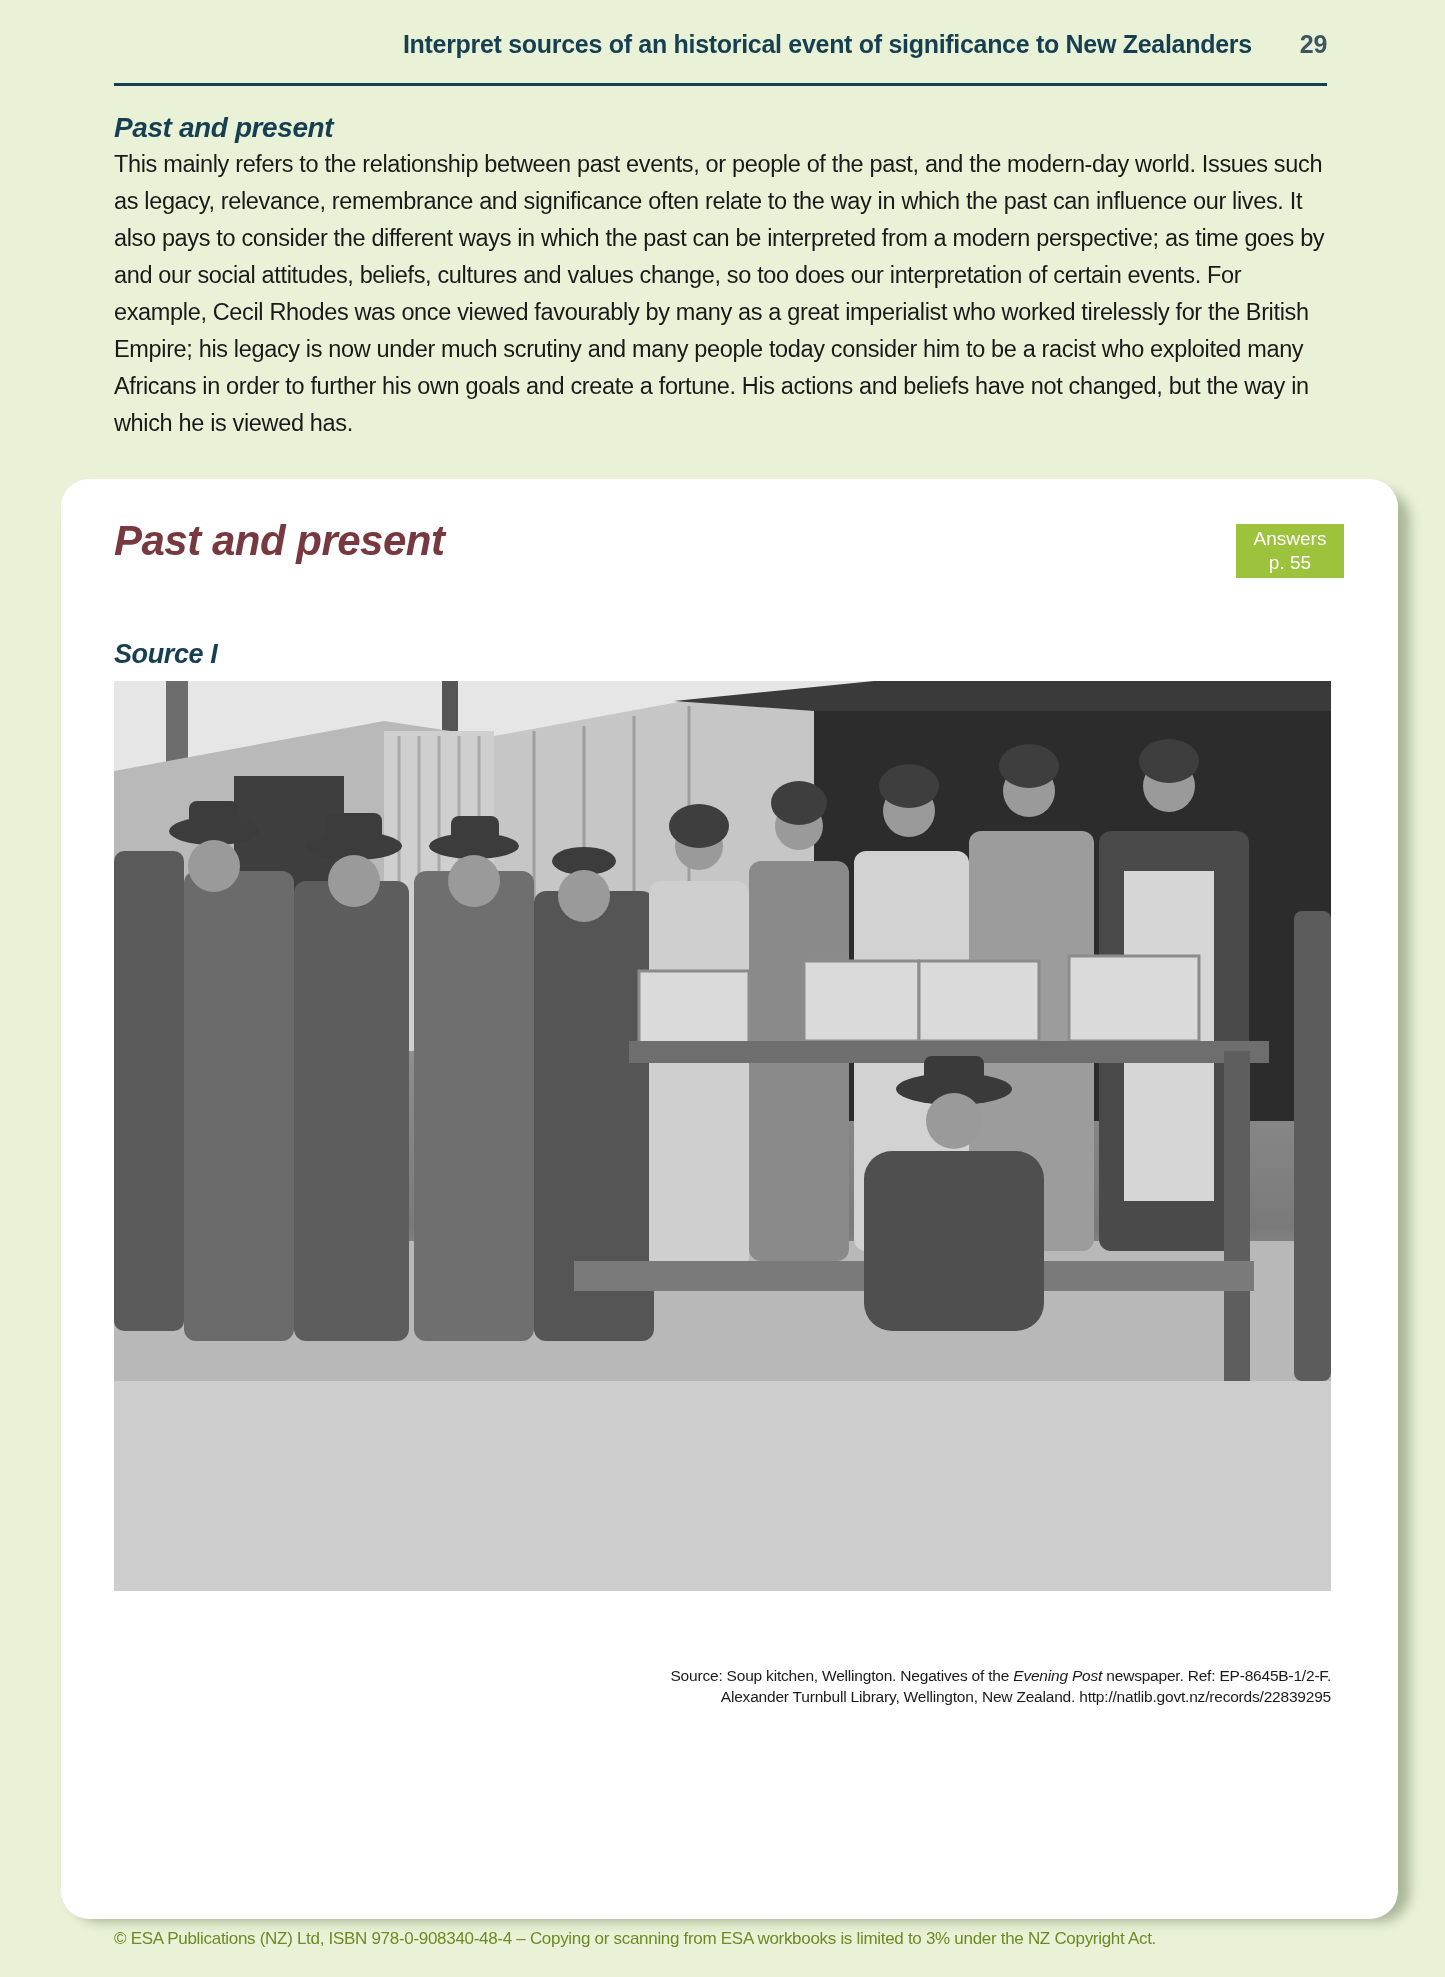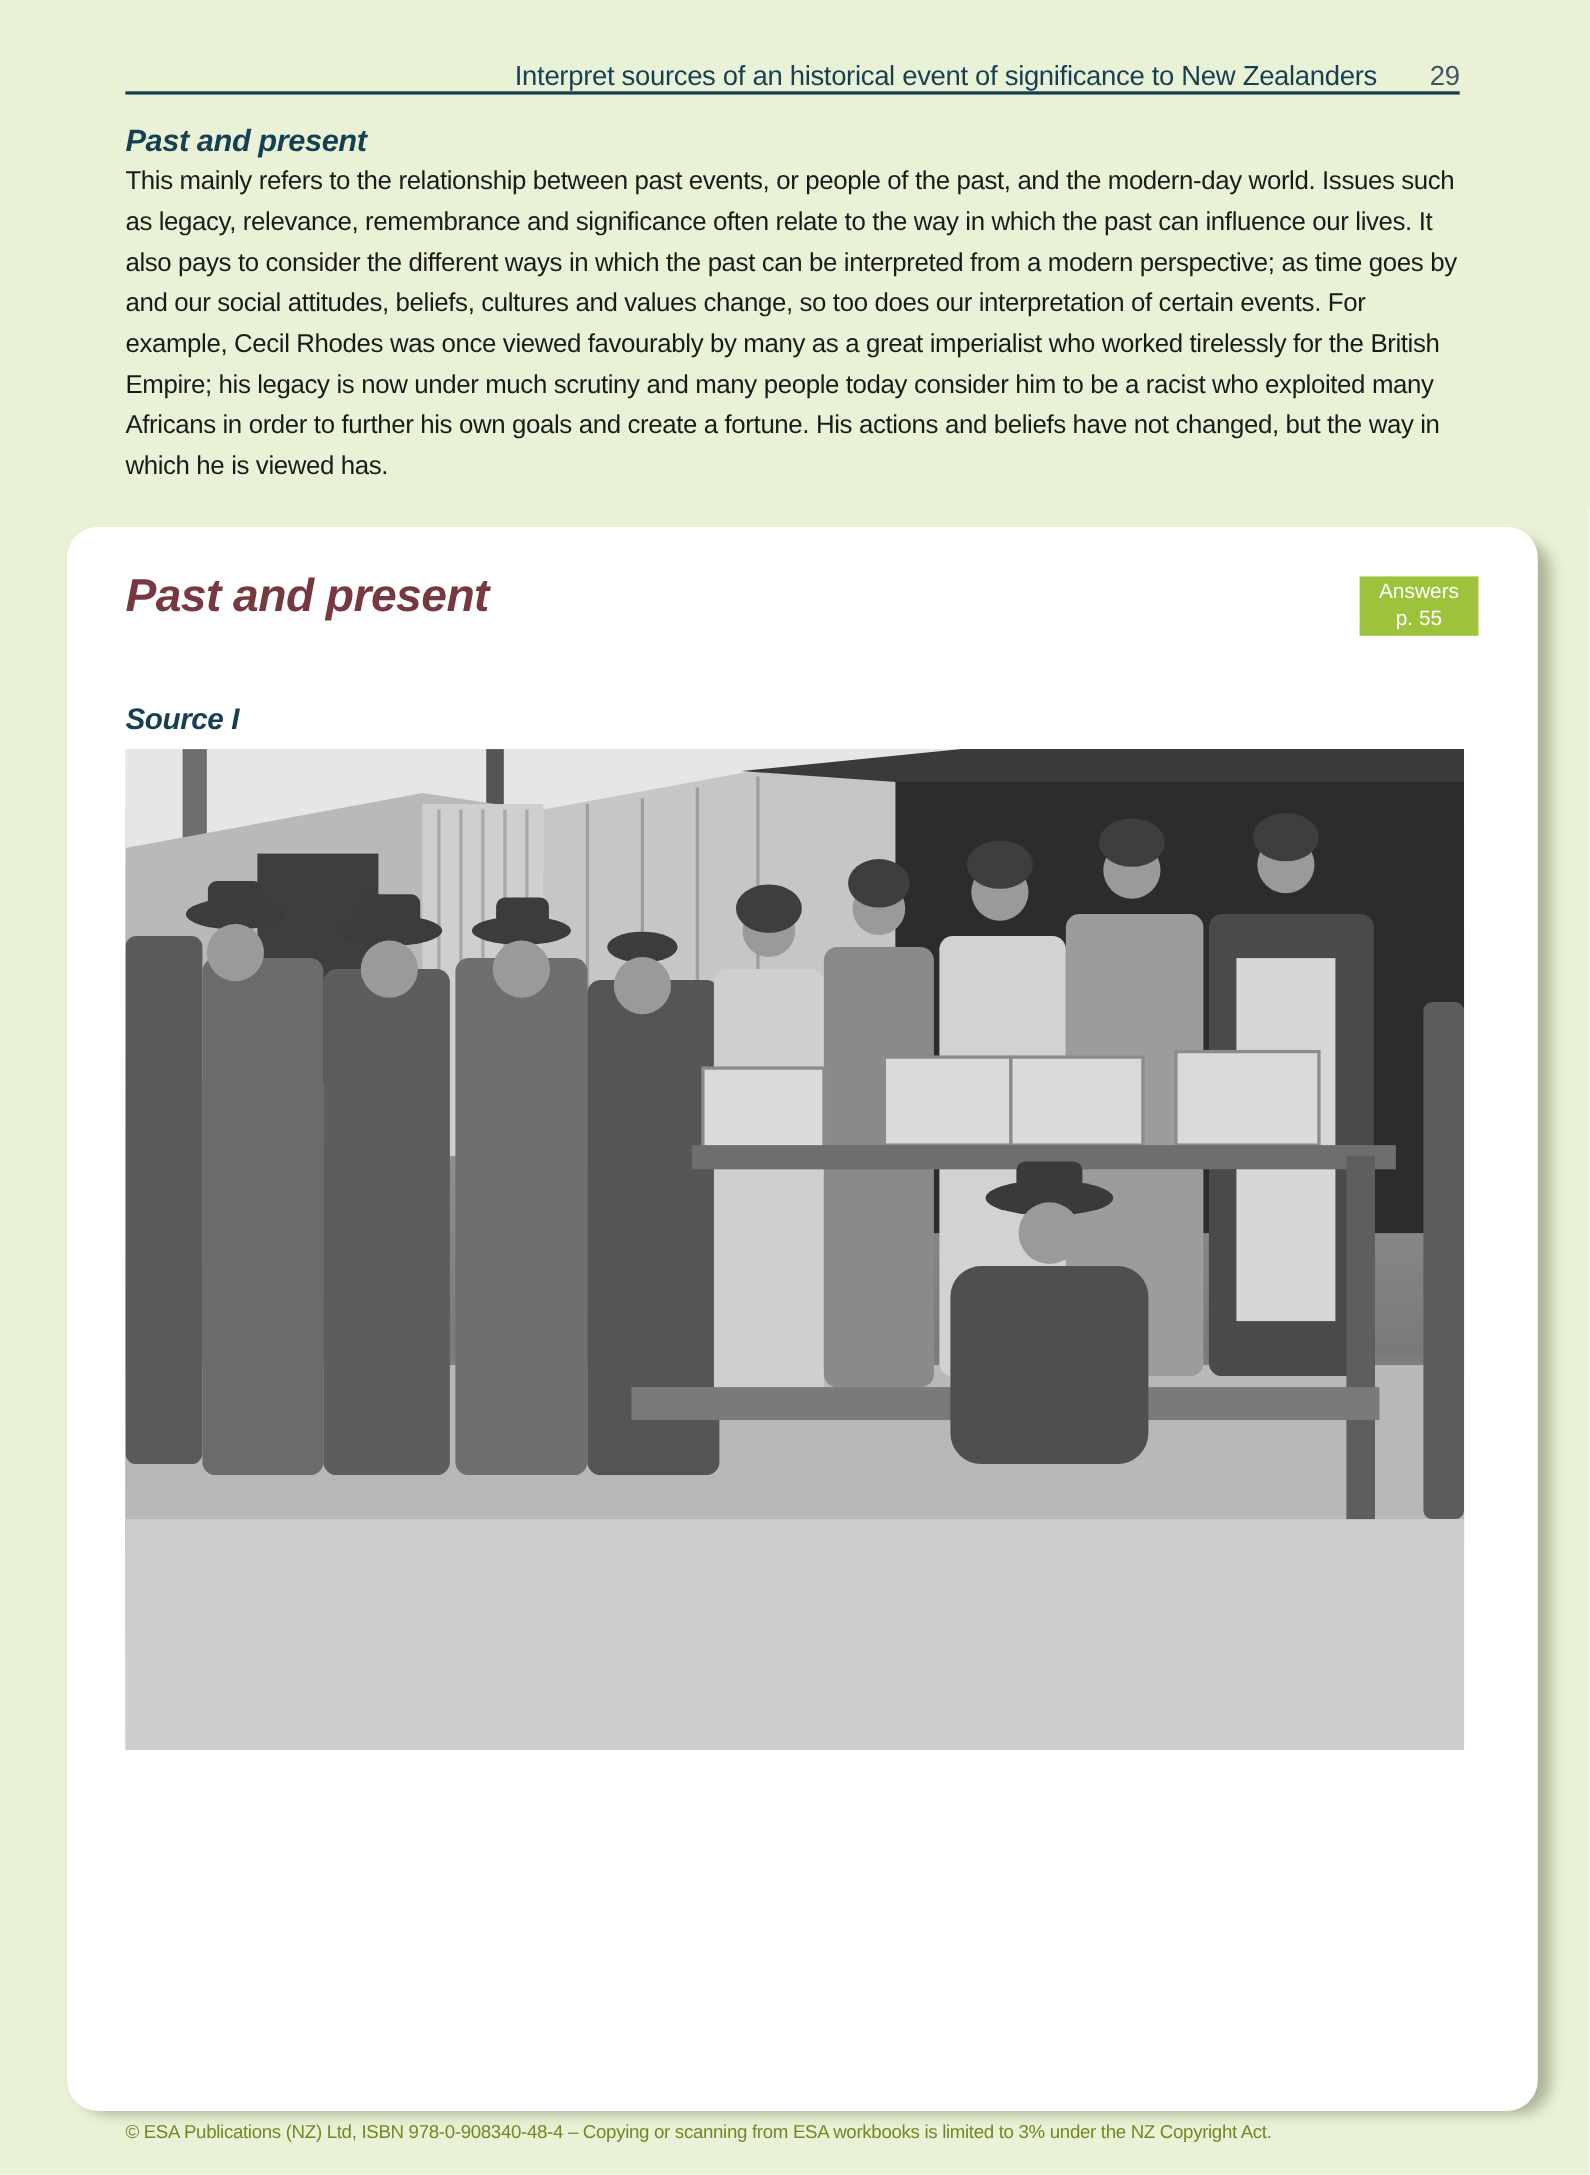--- a/index.html
+++ b/index.html
@@ -16,22 +16,22 @@
       color: #1a1a1a;
     }
     .running-head {
       position: absolute;
       left: 114px;
       top: 30px;
       width: 1213px;
       height: 54px;
       display: flex;
       justify-content: flex-end;
-      align-items: flex-end;
-      font-weight: normal;
+      align-items: flex-start;
+      font-weight: bold;
       color: #163f52;
       font-size: 25px;
       letter-spacing: -0.3px;
     }
     .running-head .page-num {
       margin-left: 48px;
       color: #3f5561;
     }
     .head-rule {
       position: absolute;
@@ -292,15 +292,19 @@
       <ellipse cx="840" cy="408" rx="58" ry="16" fill="#3a3a3a"></ellipse>
       <rect x="810" y="375" width="60" height="35" rx="8" fill="#3a3a3a"></rect>
       <circle cx="840" cy="440" r="28" fill="#9a9a9a"></circle>
       <rect x="750" y="470" width="180" height="180" rx="28" fill="#4f4f4f"></rect>
 
       <rect x="1180" y="230" width="37" height="470" rx="8" fill="#5c5c5c"></rect>
     </svg>
   </div>
 
 
+  <div class="citation">
+    <div><span>Source: Soup kitchen, Wellington. Negatives of the </span><em>Evening Post</em><span> newspaper. Ref: EP-8645B-1/2-F.</span></div>
+    <div>Alexander Turnbull Library, Wellington, New Zealand. http://natlib.govt.nz/records/22839295</div>
+  </div>
 </div>
 
 <div class="footer">© ESA Publications (NZ) Ltd, ISBN 978-0-908340-48-4 – Copying or scanning from ESA workbooks is limited to 3% under the NZ Copyright Act.</div>
 
 </body></html>

